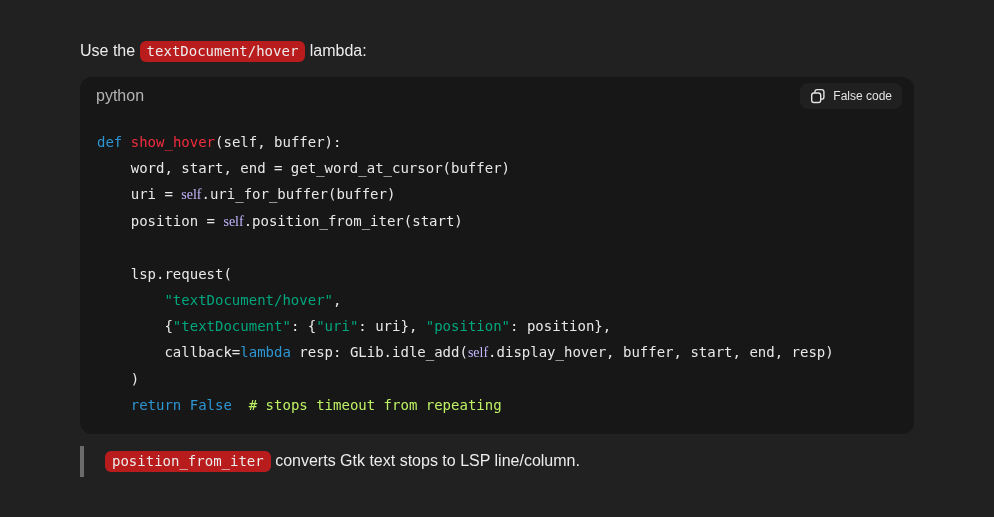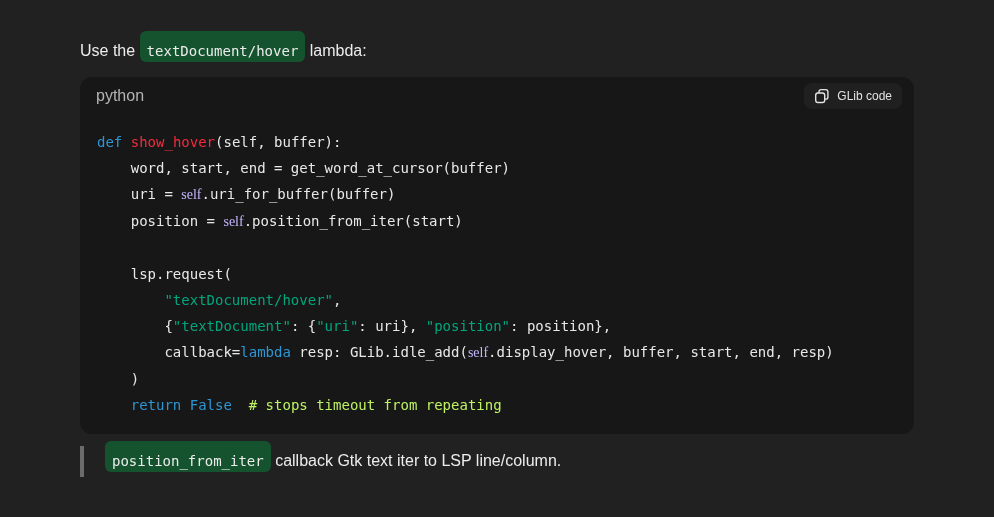--- a/index.html
+++ b/index.html
@@ -22,24 +22,24 @@
   p.intro {
     margin-top: 18px;
     font-size: 16px;
     line-height: 26px;
     color: #ececec;
   }
 
   .inline-code {
     font-family: "DejaVu Sans Mono", "Liberation Mono", monospace;
     font-size: 14px;
-    background: #14532d;
+    background: #b91c1c;
     color: #ececec;
     border-radius: 6px;
-    padding: 12px 7px 3px;
+    padding: 2px 7px 3px;
     white-space: nowrap;
   }
 
   .code-block {
     margin-top: 13px;
     background: #171717;
     border-radius: 12px;
     overflow: hidden;
   }
   .code-header {
@@ -105,21 +105,21 @@
   <div class="code-block">
     <div class="code-header">
       <span class="code-lang">python</span>
       <button class="copy-btn">
         <span>
           <svg width="16" height="16" viewBox="0 0 16 16" fill="none" stroke="#e3e3e3" stroke-width="1.4">
             <rect x="4.9" y="1.6" width="9" height="9.5" rx="2.2"></rect>
             <rect x="1.7" y="5.0" width="9" height="9.5" rx="2.2" fill="#1d1d1d"></rect>
           </svg>
         </span>
-        <span>GLib code</span>
+        <span>False code</span>
       </button>
     </div>
     <pre class="code-content"><div class="code-line"><span class="tk-k">def</span><span class="tk-p"> </span><span class="tk-f">show_hover</span><span class="tk-p">(self, buffer):</span></div><div class="code-line"><span class="tk-p">    word, start, end = get_word_at_cursor(buffer)</span></div><div class="code-line"><span class="tk-p">    uri = </span><span class="tk-s">self</span><span class="tk-p">.uri_for_buffer(buffer)</span></div><div class="code-line"><span class="tk-p">    position = </span><span class="tk-s">self</span><span class="tk-p">.position_from_iter(start)</span></div><div class="code-line">&nbsp;</div><div class="code-line"><span class="tk-p">    lsp.request(</span></div><div class="code-line"><span class="tk-p">        </span><span class="tk-str">"textDocument/hover"</span><span class="tk-p">,</span></div><div class="code-line"><span class="tk-p">        {</span><span class="tk-str">"textDocument"</span><span class="tk-p">: {</span><span class="tk-str">"uri"</span><span class="tk-p">: uri}, </span><span class="tk-str">"position"</span><span class="tk-p">: position},</span></div><div class="code-line"><span class="tk-p">        callback=</span><span class="tk-k">lambda</span><span class="tk-p"> resp: GLib.idle_add(</span><span class="tk-s">self</span><span class="tk-p">.display_hover, buffer, start, end, resp)</span></div><div class="code-line"><span class="tk-p">    )</span></div><div class="code-line"><span class="tk-p">    </span><span class="tk-k">return</span><span class="tk-p"> </span><span class="tk-k">False</span><span class="tk-p">  </span><span class="tk-c"># stops timeout from repeating</span></div></pre>
   </div>
 
-  <blockquote class="note"><code class="inline-code">position_from_iter</code><span> callback Gtk text iter to LSP line/column.</span></blockquote>
+  <blockquote class="note"><code class="inline-code">position_from_iter</code><span> converts Gtk text stops to LSP line/column.</span></blockquote>
 
 </div>
 
 </body></html>

